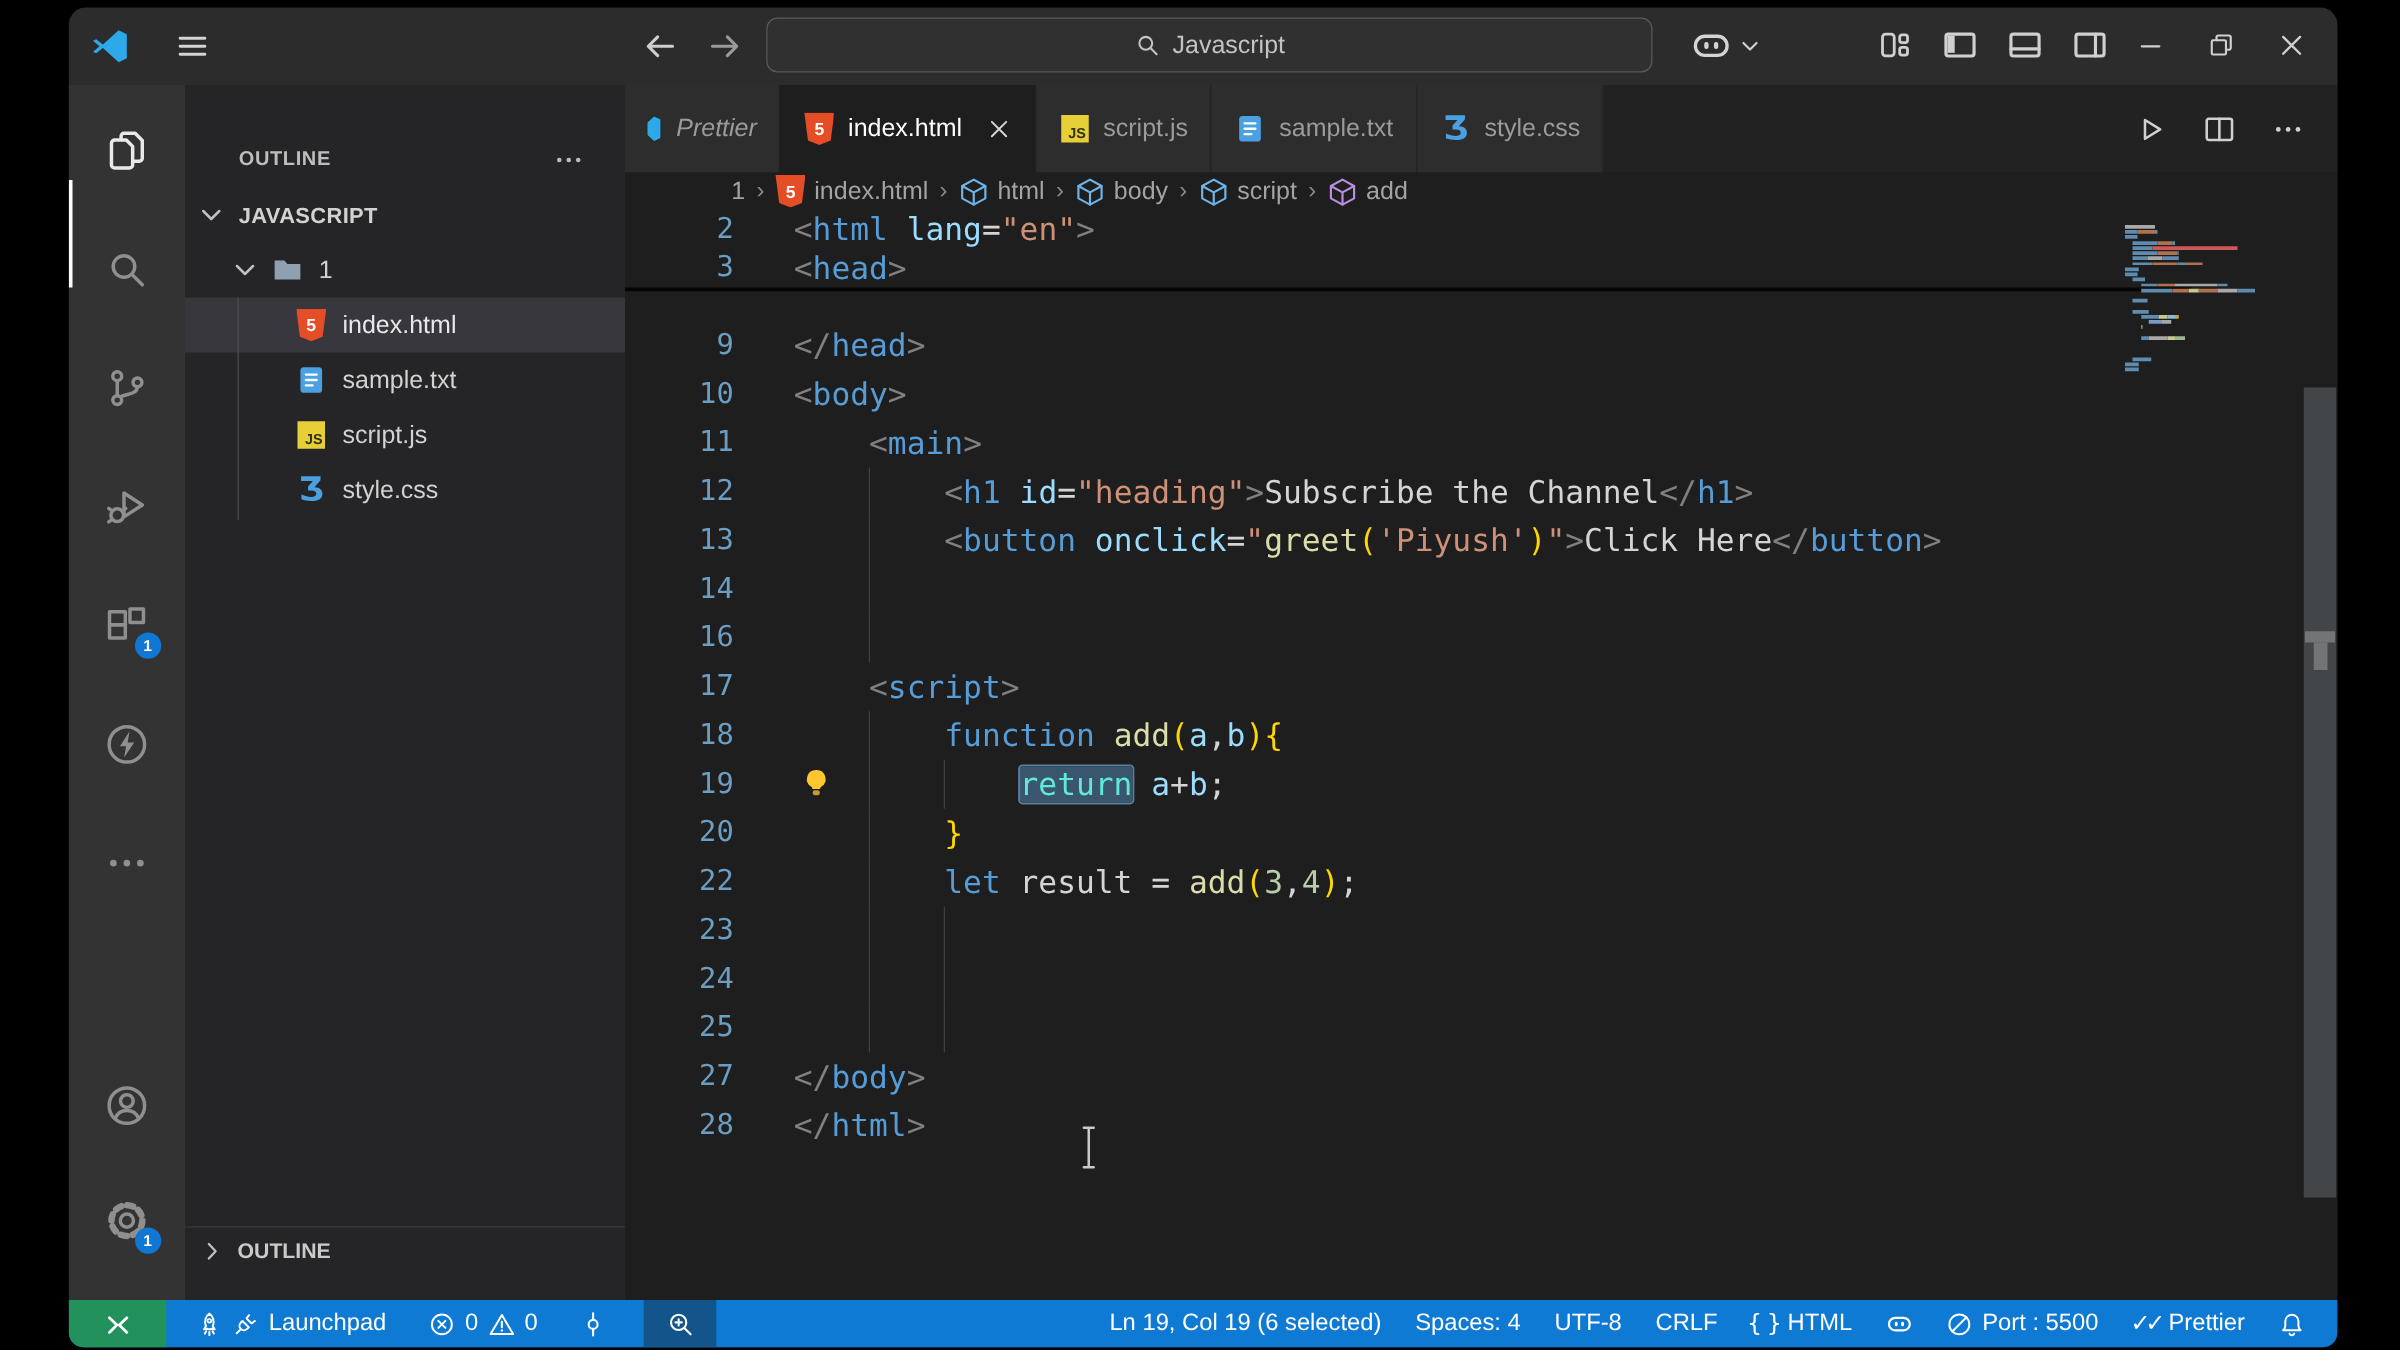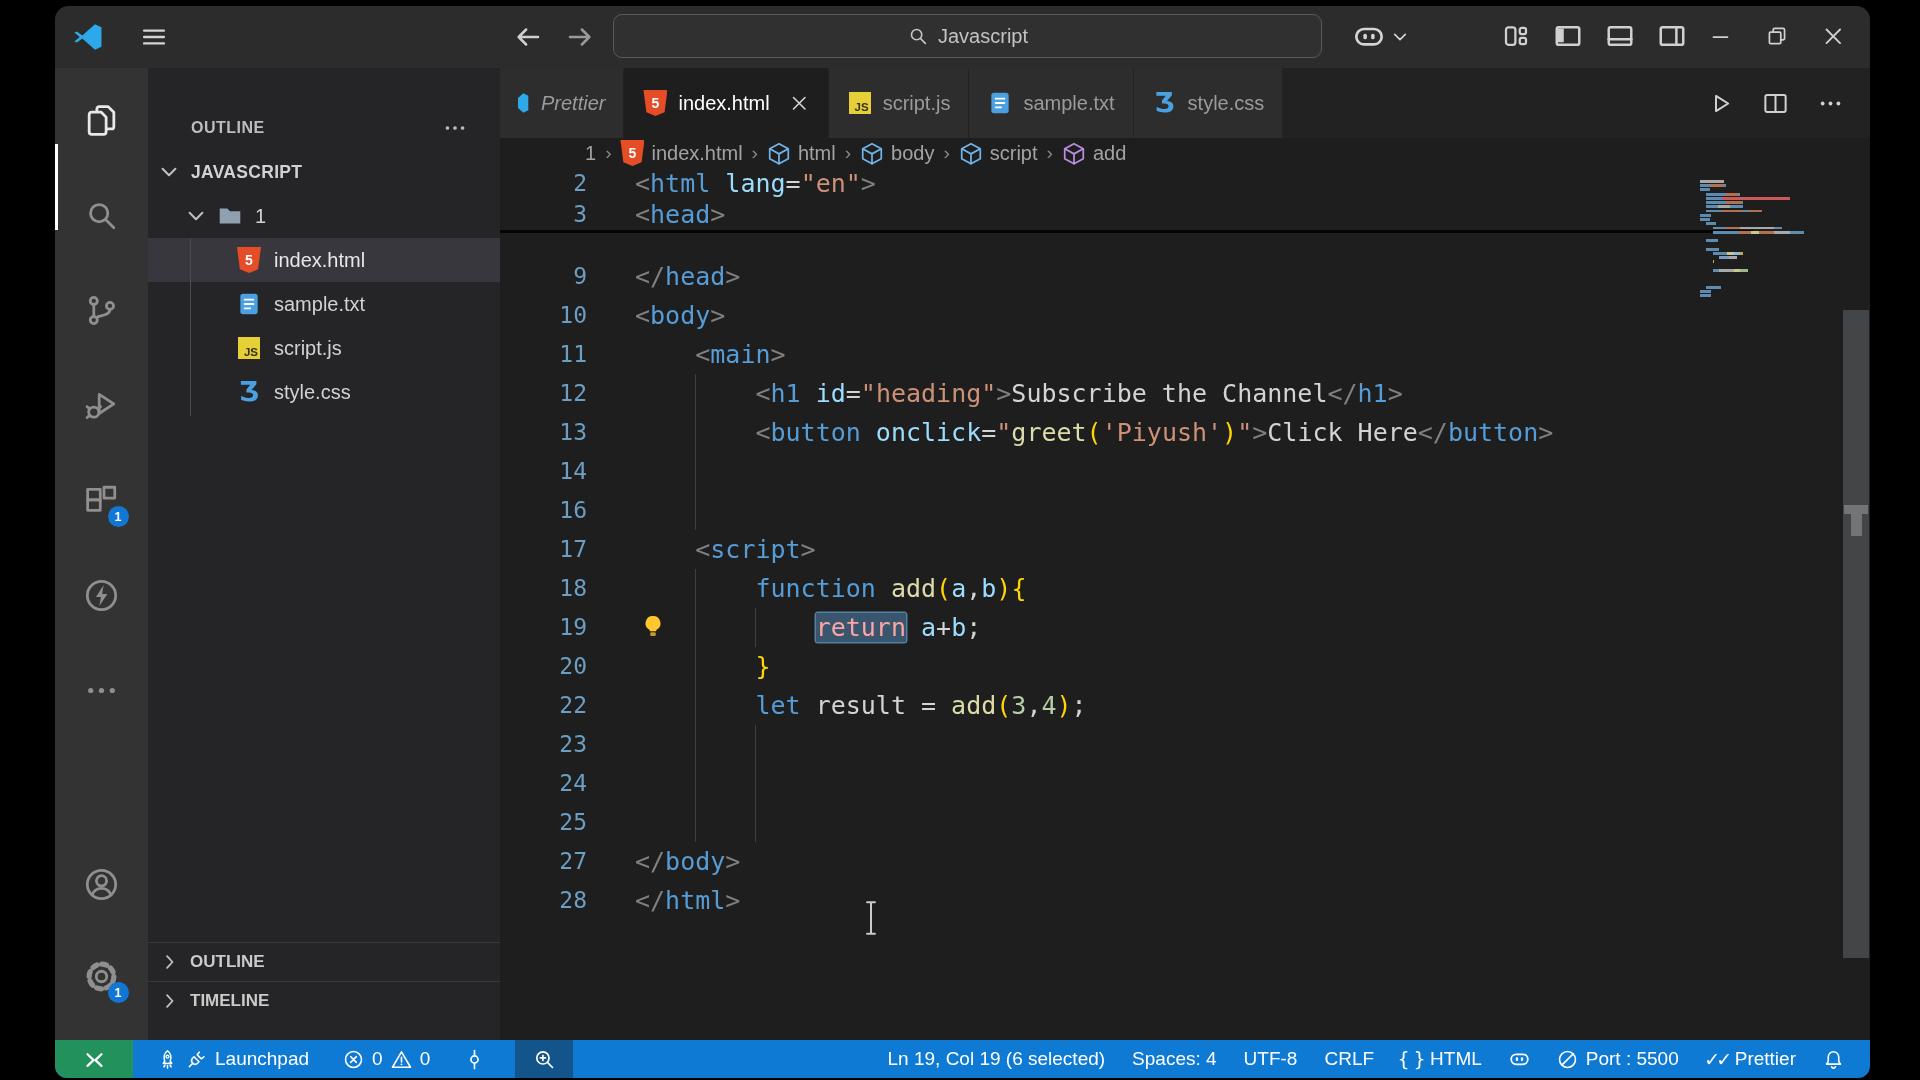--- a/index.html
+++ b/index.html
@@ -80,21 +80,21 @@
   .sticky{border-bottom:3px solid #050505;width:1253px}
   .cl{display:flex;height:39px;line-height:39px;font-family:"DejaVu Sans Mono",monospace;font-size:25px}
   .sticky .cl{height:31px;line-height:31px}
   .ln{flex:0 0 135px;text-align:right;padding-right:48px;box-sizing:border-box;color:#6b9ec2;
     font-size:23px;font-family:"DejaVu Sans Mono",monospace}
   .ct{position:relative;white-space:pre;flex:1}
   .scrolled{padding-top:24px}
   .guide{position:absolute;top:0;width:1px;height:100%;background:#3f3f3f}
   .c-p{color:#808080}.c-t{color:#569cd6}.c-a{color:#9cdcfe}.c-s{color:#ce9178}.c-x{color:#d4d4d4}
   .c-k{color:#569cd6}.c-f{color:#dcdcaa}.c-b{color:#ffd602}.c-n{color:#b5cea8}.c-v{color:#9cdcfe}
-  .c-ks{color:#fca5a5;background:#3a566f;box-shadow:0 0 0 1.5px #56809f;border-radius:2px}
+  .c-ks{color:#5eead4;background:#3a566f;box-shadow:0 0 0 1.5px #56809f;border-radius:2px}
   .bulb{position:absolute;left:4px;top:5px;width:28px;height:28px}
   .ibeam{position:absolute;left:362px;top:730px;width:18px;height:40px;color:#c9c9c9}
   
   .minimap{position:absolute;left:1200px;top:112px;width:135px}
   .mrow{height:2.8px;margin-bottom:1.45px;display:flex}
   .mrow span{height:100%;display:inline-block}
   .mm-t{background:#5e8bb0}.mm-s{background:#b0714f}.mm-x{background:#a8a8a8}.mm-r{background:#cc5a5a}
   .mm-f{background:#c9c98f}.mm-b{background:#c2a94a}.mm-k{background:#5e8bb0}.mm-v{background:#8fb8d8}
   .mm-n{background:#9cb88f}.mm-l{background:#7a9cc0}
   .scrollbar{position:absolute;left:1342px;top:0;width:28px;bottom:0}
@@ -372,28 +372,20 @@
     <div class="tguide"></div>
     <div class="sb-sections" id="sb-sections">
       <div class="sbsec">
         <span class="chev" id="sec-chev-0">
             <svg viewBox="0 0 24 24" fill="none" stroke="currentColor" stroke-width="1.8" stroke-linecap="round" stroke-linejoin="round">
               <path d="M8.5 5l6.5 7-6.5 7" stroke-width="2.2"></path>
             </svg>
           </span>
         <span>OUTLINE</span>
       </div>
-      <div class="sbsec">
-        <span class="chev" id="sec-chev-1">
-            <svg viewBox="0 0 24 24" fill="none" stroke="currentColor" stroke-width="1.8" stroke-linecap="round" stroke-linejoin="round">
-              <path d="M8.5 5l6.5 7-6.5 7" stroke-width="2.2"></path>
-            </svg>
-          </span>
-        <span>TIMELINE</span>
-      </div>
     </div>
   </div>
 
   <div class="editor">
     <div class="tabbar" id="tabbar">
         <div class="tab italic">
           <span class="ticon clip">
             <svg viewBox="0 0 24 24" fill="none" stroke="currentColor" stroke-width="1.8" stroke-linecap="round" stroke-linejoin="round">
               <path d="M16.9 3 8 11 4.2 8.1 2.4 8.9l3.7 3.1-3.7 3.1 1.8.8L8 13l8.9 8 4.6-2.2V5.2z" fill="#2da8e8" stroke="none"></path>
             </svg>

